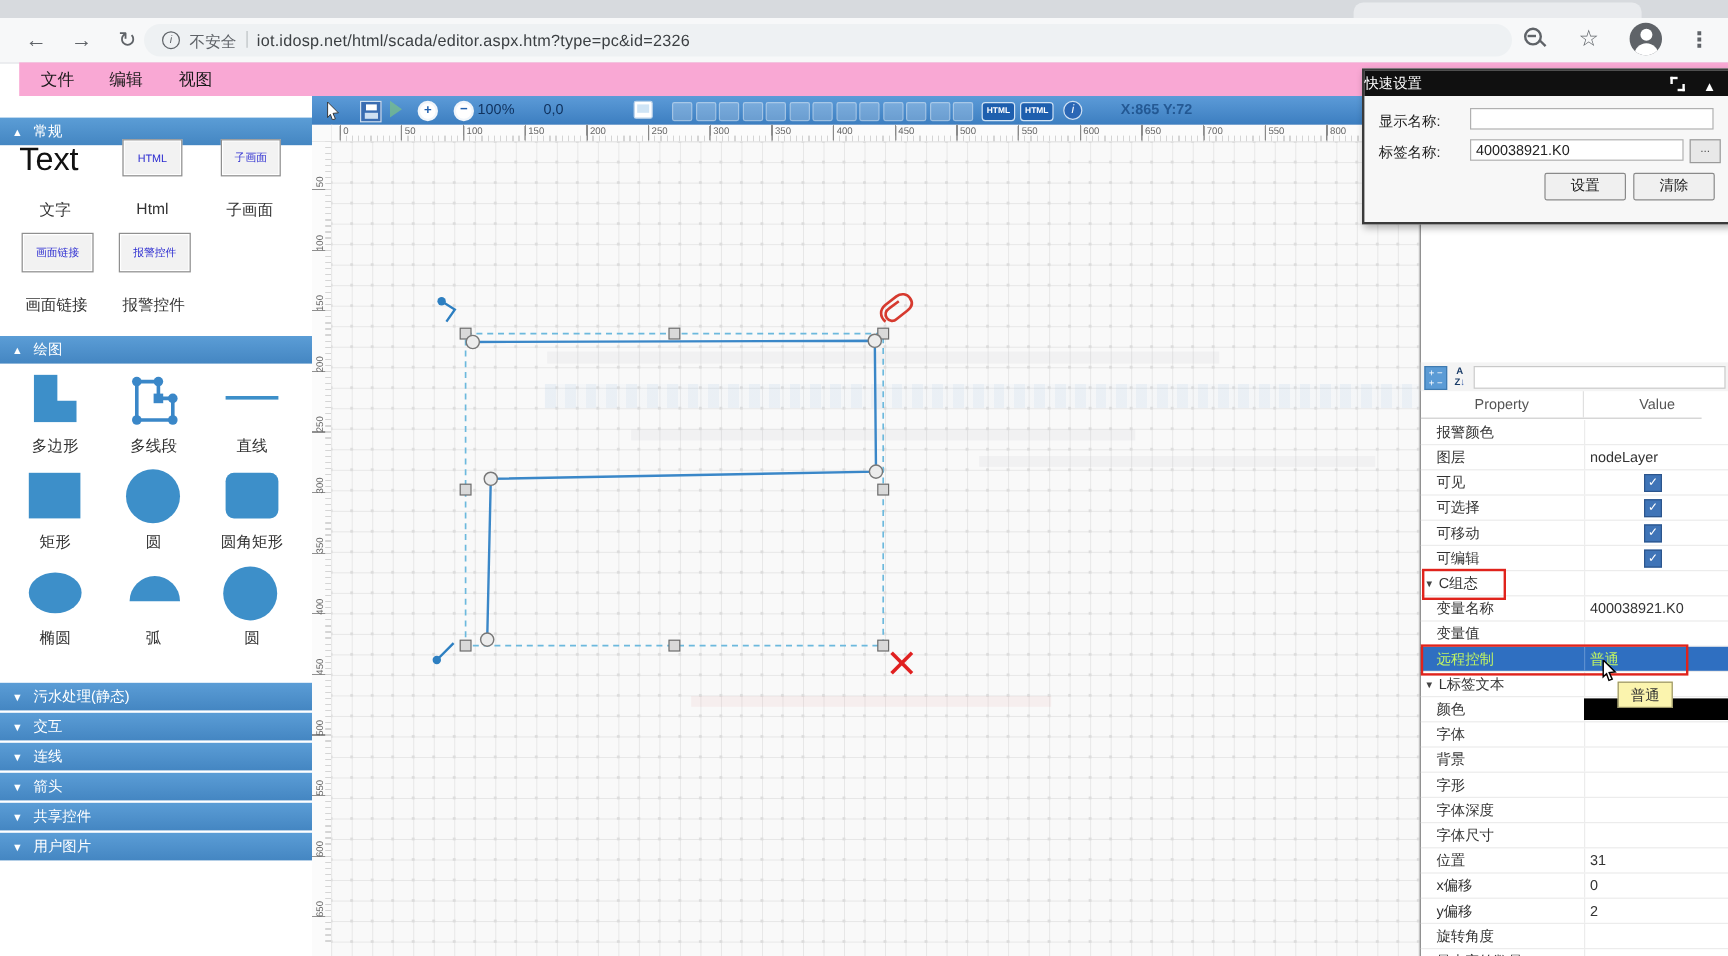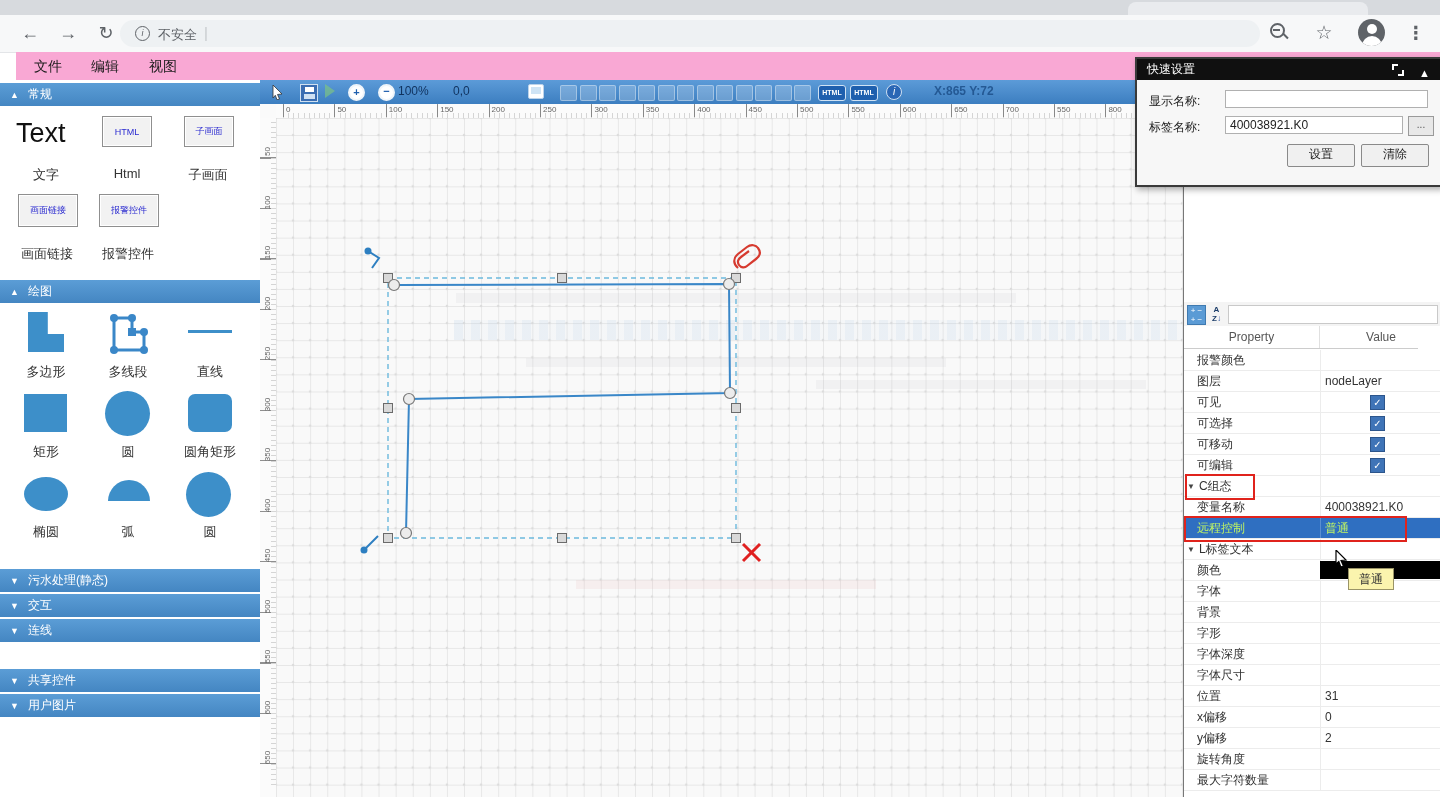--- a/index.html
+++ b/index.html
@@ -82,21 +82,21 @@
   .prow.selected{background:#2f6fc1;color:#bef264;padding-left:43px;}
   .prow.selected .vl{border-left-color:#5c8fd0;}
   .chk{position:absolute;left:50px;top:3px;width:13px;height:13px;background:#3f74b7;border:1px solid #2c558c;color:#fff;font-size:10px;line-height:13px;text-align:center;}
   .swatch{position:absolute;left:136px;top:1px;width:121px;height:18px;}
   .red-cell{position:absolute;left:1px;top:-2px;width:66px;height:22px;border:2px solid #e0231c;}
   .red-row{position:absolute;left:0;top:-2px;width:219px;height:22px;border:2px solid #e0231c;z-index:5;}
 
   
   #qs{left:1135px;top:57px;width:303px;height:126px;background:#f7f7f7;border:2px solid #3a3a3a;box-shadow:2px 3px 6px rgba(0,0,0,.3);z-index:20;}
   #qs-title{position:absolute;left:0;top:0;width:100%;height:21px;background:#101010;color:#fff;font-size:12px;line-height:21px;}
-  #qs-title span.t{margin-left:10px;}
+  #qs-title span.t{}
   #qs-pin{position:absolute;right:36px;top:5px;width:12px;height:12px;cursor:pointer;}
   #qs-pin:before{content:"";position:absolute;left:0;top:0;width:4px;height:4px;border-left:2px solid #fff;border-top:2px solid #fff;}
   #qs-pin:after{content:"";position:absolute;right:0;bottom:0;width:4px;height:4px;border-right:2px solid #fff;border-bottom:2px solid #fff;}
   #qs-arrow{position:absolute;right:10px;top:4px;color:#fff;font-size:11px;cursor:pointer;}
   .qs-label{position:absolute;left:12px;font-size:12px;color:#222;}
   .qs-input{position:absolute;left:88px;width:203px;height:18px;background:#fff;border:1px solid #b0b0b0;font-size:12px;color:#222;padding:0 4px;box-sizing:border-box;font-family:"Liberation Sans",sans-serif;}
   .qs-btn{position:absolute;height:21px;width:66px;background:#f0f0f0;border:1px solid #8a8a8a;font-size:12px;color:#222;text-align:center;line-height:19px;cursor:pointer;border-radius:2px;}
   #qs-browse{position:absolute;right:6px;top:57px;width:24px;height:18px;background:#e8e8e8;border:1px solid #9a9a9a;font-size:10px;text-align:center;line-height:16px;color:#555;cursor:pointer;}
 
   
@@ -111,38 +111,39 @@
     <div class="abs" id="tab-hl"></div>
   </div>
   <div class="abs" id="btoolbar">
     <div class="nav-ic" style="left:18px">←</div>
     <div class="nav-ic" style="left:56px">→</div>
     <div class="nav-ic" style="left:94px">↻</div>
     <div id="urlbar">
       <div id="info-ic">i</div>
       <span id="sec-label">不安全</span>
       <span id="url-div">|</span>
+      <span id="url-text">iot.idosp.net/html/scada/editor.aspx.htm?type=pc&amp;id=2326</span>
     </div>
     <div class="mag" id="zoomout-ic"></div>
     <div class="nav-ic" id="star-ic">☆</div>
     <div id="avatar-ic">
         <div class="head"></div>
         <div class="body"></div>
       </div>
     <div class="nav-ic" id="menu3-ic">⋮</div>
   </div>
 
   <div class="abs" id="menubar">
     <div class="menu-item" style="left:18px">文件</div>
     <div class="menu-item" style="left:75px">编辑</div>
     <div class="menu-item" style="left:133px">视图</div>
   </div>
 
   <div class="abs" id="sidebar">
-    <div class="sec-head" style="top:3px"><span class="tri">▲</span><span>常规</span></div>
+    <div class="sec-head" style="top:18px"><span class="tri">▲</span><span>常规</span></div>
 
     <div class="abs" style="left:16px;top:38px;font-size:27px;color:#111;cursor:pointer">Text</div>
     <div class="pal-btn" style="left:102px;top:36px;width:48px;height:29px">HTML</div>
     <div class="pal-btn" style="left:184px;top:36px;width:48px;height:29px">子画面</div>
     <div class="pal-label" style="left:46px;top:86px">文字</div>
     <div class="pal-label" style="left:127px;top:86px">Html</div>
     <div class="pal-label" style="left:208px;top:86px">子画面</div>
 
     <div class="pal-btn" style="left:18px;top:114px;width:58px;height:31px">画面链接</div>
     <div class="pal-btn" style="left:99px;top:114px;width:58px;height:31px">报警控件</div>
@@ -180,20 +181,21 @@
     <div class="abs blue" style="left:24px;top:397px;width:44px;height:34px;border-radius:50%;cursor:pointer"></div>
     <div class="abs blue" style="left:108px;top:400px;width:42px;height:21px;border-radius:42px 42px 0 0;cursor:pointer"></div>
     <div class="abs blue" style="left:186px;top:392px;width:45px;height:45px;border-radius:50%;cursor:pointer"></div>
     <div class="pal-label" style="left:46px;top:443px">椭圆</div>
     <div class="pal-label" style="left:128px;top:443px">弧</div>
     <div class="pal-label" style="left:210px;top:443px">圆</div>
 
     <div class="sec-head" style="top:489px"><span class="tri">▼</span><span>污水处理(静态)</span></div>
     <div class="sec-head" style="top:514px"><span class="tri">▼</span><span>交互</span></div>
     <div class="sec-head" style="top:539px"><span class="tri">▼</span><span>连线</span></div>
+    <div class="sec-head" style="top:564px"><span class="tri">▼</span><span>箭头</span></div>
     <div class="sec-head" style="top:589px"><span class="tri">▼</span><span>共享控件</span></div>
     <div class="sec-head" style="top:614px"><span class="tri">▼</span><span>用户图片</span></div>
   </div>
 
   <div class="abs" id="cstrip">
     <svg class="tool-ic" style="left:10px" width="16" height="16">
         <path d="M3,1 L12,10 L7.5,10.5 L9.5,15 L7,15.8 L5.3,11.3 L3,14 Z" fill="#fff" stroke="#333" stroke-width=".8"></path>
       </svg>
     <div class="tool-ic" style="left:40px;background:#3a6db2;border:1px solid #d0e0f0">
         <div style="margin:2px auto 0;width:9px;height:5px;background:#fff"></div>
@@ -337,20 +339,24 @@
         </div>
         <div class="prow group">
           <div class="nm"><span class="tri">▼</span>C组态</div>
           <div class="vl"></div>
           <div class="red-cell"></div>
         </div>
         <div class="prow">
           <div class="nm">变量名称</div>
           <div class="vl">400038921.K0</div>
         </div>
+        <div class="prow">
+          <div class="nm">变量值</div>
+          <div class="vl"></div>
+        </div>
         <div class="prow selected">
           <div class="nm">远程控制</div>
           <div class="vl">普通</div>
           <div class="red-row"></div>
         </div>
         <div class="prow group">
           <div class="nm"><span class="tri">▼</span>L标签文本</div>
           <div class="vl"></div>
         </div>
         <div class="prow">

